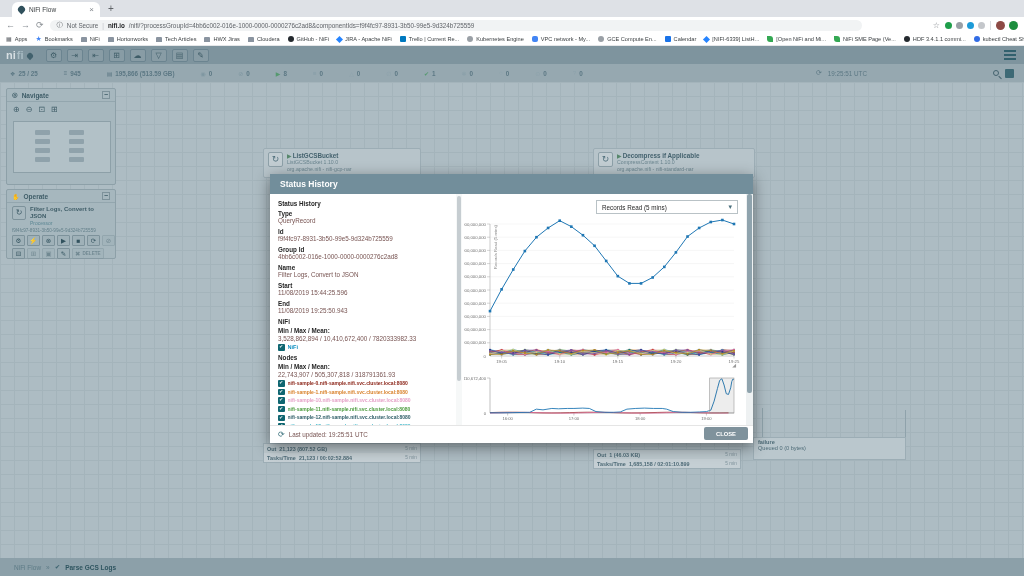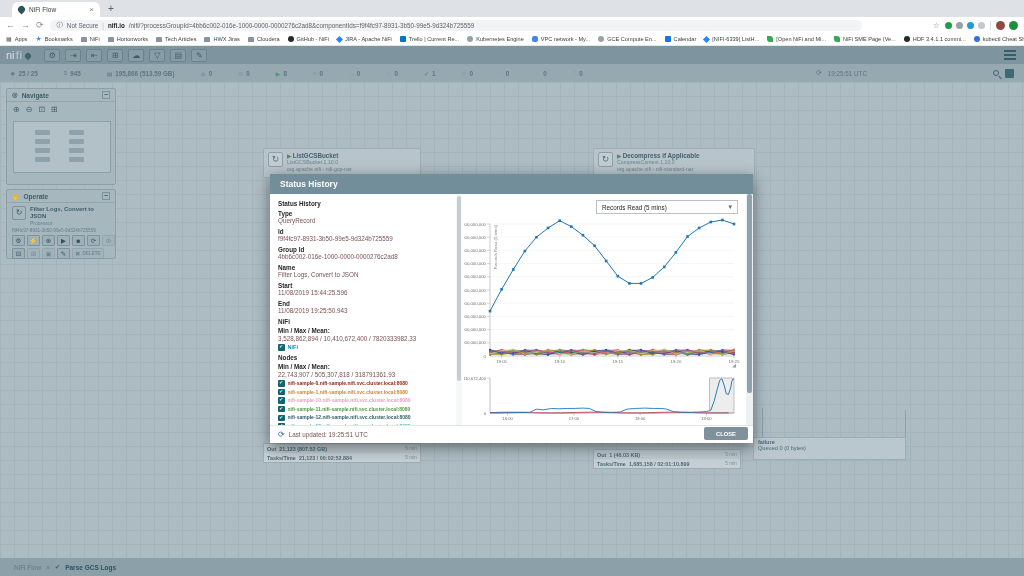--- a/index.html
+++ b/index.html
@@ -23,21 +23,21 @@
 .vr{width:1px;height:9px;background:#dadce0}
 #bookmarks-bar{left:0;top:33px;width:1024px;height:13px;background:#fff;border-bottom:1px solid #e4e6e8;display:flex;align-items:center;padding:0 6px;gap:8px;overflow:hidden}
 .bm{display:flex;align-items:center;gap:3px;font-size:5.6px;color:#3c4043;white-space:nowrap;flex:none}
 .bm-ico{width:6px;height:6px;flex:none;display:inline-block}
 .bm-circle{border-radius:50%}.bm-square{border-radius:1px}.bm-folder{border-radius:1px 1px 0 0;height:5px}
 .bm-diamond{transform:rotate(45deg);width:5px;height:5px}.bm-leaf{border-radius:0 50% 0 50%}.bm-hex{border-radius:2px}
 .bm-star{color:#4285f4;font-size:7px;line-height:6px;width:auto}.bm-grid{color:#5f6368;font-size:6px;line-height:6px;width:auto}
 
 #nifi-toolbar{left:0;top:46px;width:1024px;height:18px;background:#7e949e;display:flex;align-items:center;padding:0 6px;gap:5px}
 #logo{display:flex;align-items:baseline;gap:1px;margin-right:8px}
-#logo .ni{font-weight:normal;font-size:11px;color:#d7dfe3}
+#logo .ni{font-weight:bold;font-size:11px;color:#d7dfe3}
 #logo .fi{font-weight:bold;font-size:11px;color:#a9bcc4}
 #logo .drop{width:6px;height:6px;background:#41616d;border-radius:50% 50% 50% 0;transform:rotate(-45deg);display:inline-block;margin-left:2px}
 .comp-ico{width:16px;height:13px;border:1px solid #6b8490;border-radius:2px;color:#3f5d68;font-size:8px;line-height:11px;text-align:center;background:rgba(255,255,255,.08)}
 #hamburger{margin-left:auto;display:flex;flex-direction:column;gap:2px;padding:2px}
 #hamburger i{display:block;width:12px;height:2px;background:#31606d}
 #statusbar{left:0;top:64px;width:1024px;height:18px;background:#96a8b0;display:flex;align-items:center;padding:0 10px;gap:0;font-size:6.3px;color:#5c7884}
 #sb-items{display:flex;align-items:center;gap:26px}
 .sb-item{display:flex;align-items:center;gap:3px;white-space:nowrap}
 .sb-item .v{font-weight:bold;color:#5c7884}
 #sb-right{margin-left:auto;display:flex;align-items:center;gap:6px}

